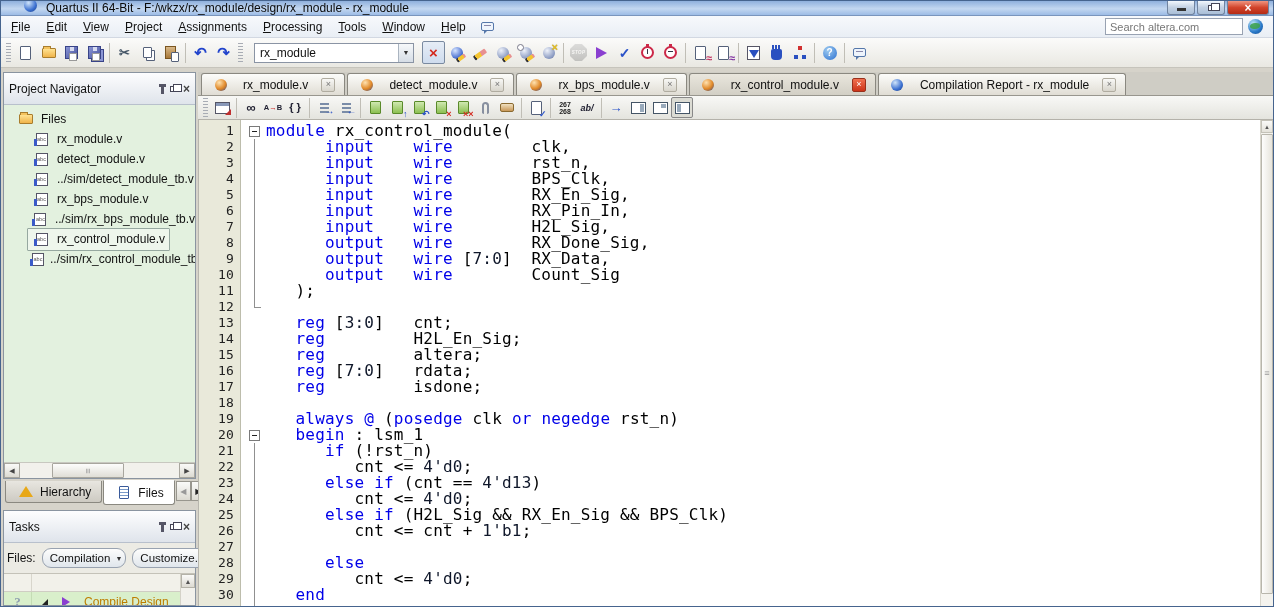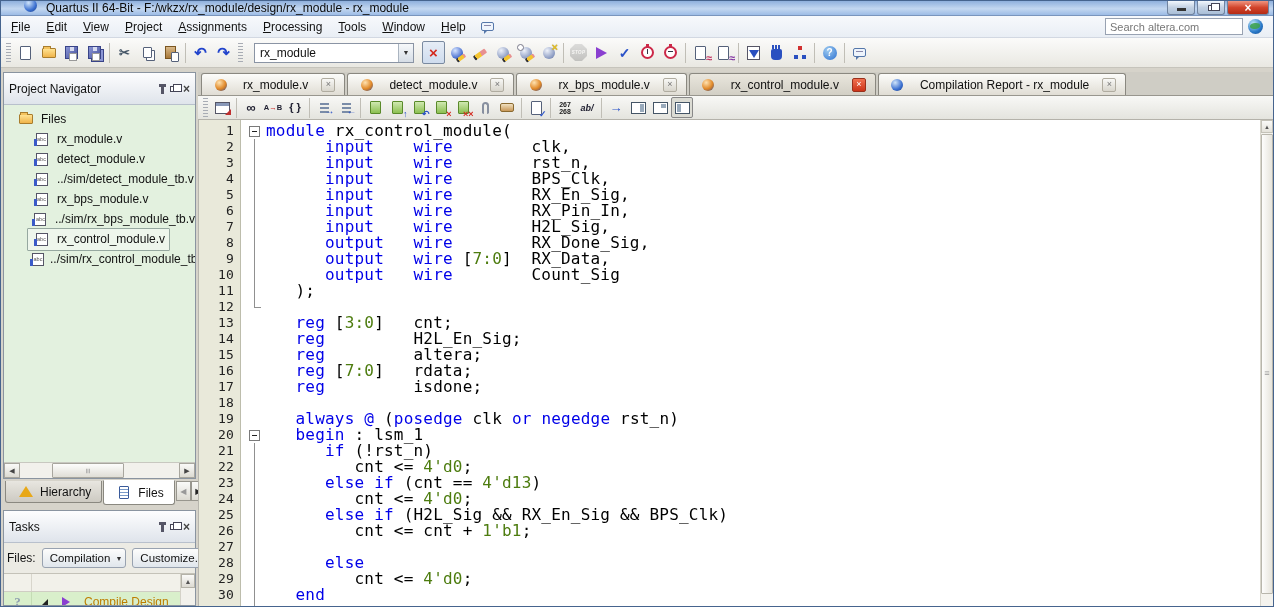--- a/index.html
+++ b/index.html
@@ -148,21 +148,21 @@
 .navtabs{position:absolute;top:409px;left:2px;right:2px;height:27px;display:flex;align-items:flex-start;padding-left:2px}
 .ntab{display:inline-flex;align-items:center;gap:5px;padding:0 10px;height:22px;border:1px solid #8a8880;border-top:none;
   border-radius:0 0 3px 3px;background:linear-gradient(#e8e6e0,#cdcac2);font-size:12px;margin-right:1px}
 .ntab.active{background:#fff;height:25px;border-top:1px solid #fff;margin-top:-1px}
 .ntarrs{margin-left:auto;display:flex}
 .ntarr{width:15px;height:20px;border:1px solid #98968e;background:linear-gradient(#fafaf8,#dcdad2);
   display:flex;align-items:center;justify-content:center;font-size:8px;color:#222}
 .ntarr.dim{color:#999}
 .tasks{position:absolute;top:438px;left:2px;right:2px;bottom:0;background:#ecebe4}
 .flowrow{height:30px;display:flex;align-items:center;gap:6px;padding:0 3px;flex:none;font-size:12px}
-.btn{height:20px;border:1px solid #98a2b0;border-radius:3px;background:linear-gradient(#fdfdfc,#e0e6ec);
+.btn{height:20px;border:1px solid #98a2b0;border-radius:9px;background:linear-gradient(#fdfdfc,#e0e6ec);
   display:inline-flex;align-items:center;font-size:11.5px;padding:0 7px}
 .combo2{padding-right:3px;gap:5px}
 .combo2 .carr{font-size:7px;color:#333}
 .ttable{flex:1;position:relative;background:#fbfbf4;border-top:1px solid #c4c2b8;overflow:hidden}
 .thead{height:18px;display:flex;background:#f2f1ea;border-bottom:1px solid #cfcdc3;margin-right:15px}
 .thc1{width:28px;border-right:1px solid #d8d6cc}
 .trowtask{height:21px;display:flex;align-items:center;background:#d9efcb;border-bottom:1px solid #c4dcb4;margin-right:15px}
 .tc1{width:28px;align-self:stretch;display:flex;align-items:center;justify-content:center;border-right:1px solid #c4dcb4}
 .tc2{display:flex;align-items:center;gap:14px;padding-left:10px}
 .tasklabel{color:#bd7d00;font-size:12px}
@@ -193,21 +193,21 @@
   font-family:"DejaVu Sans Mono","Liberation Mono",monospace;font-size:13px;letter-spacing:.2px;line-height:16px}
 .fold{flex:none;width:26px;align-self:stretch;position:relative}
 .fold.fbox::before{content:"";position:absolute;left:9px;top:3px;width:9px;height:9px;border:1px solid #7a7a7a;background:#fff}
 .fold.fbox::after{content:"";position:absolute;left:12px;top:8px;width:5px;height:1px;background:#222}
 .fold.fline::before{content:"";position:absolute;left:14px;top:0;bottom:0;width:1px;background:#909090}
 .fold.fend::before{content:"";position:absolute;left:14px;top:0;height:8px;width:1px;background:#909090}
 .fold.fend::after{content:"";position:absolute;left:14px;top:8px;width:7px;height:1px;background:#909090}
 .codetext{white-space:pre;font-family:"DejaVu Sans Mono","Liberation Mono",monospace;font-size:16px;
   letter-spacing:.2px;line-height:16px;color:#000}
 .codetext .k{color:#0000e8}
-.codetext .n{color:#4d7c0f}
+.codetext .n{color:#0f172a}
 .vscroll{position:absolute;top:0;right:0;bottom:0;width:13px;background:#f4f3ee;border-left:1px solid #d8d6cc}
 .vs-up{height:13px;background:linear-gradient(#fafaf8,#e4e2da);border:1px solid #c4c2b8;font-size:6px;
   display:flex;align-items:center;justify-content:center;color:#555}
 .vs-thumb{position:absolute;top:14px;left:0;right:0;height:460px;background:linear-gradient(90deg,#fdfdfc,#e6e4dc);
   border:1px solid #b8b6ac;border-radius:1px}
 .vs-thumb::after{content:"≡";position:absolute;top:52%;left:50%;transform:translate(-50%,-50%);color:#999;font-size:9px}
 </style>
 </head>
 <body>
 

